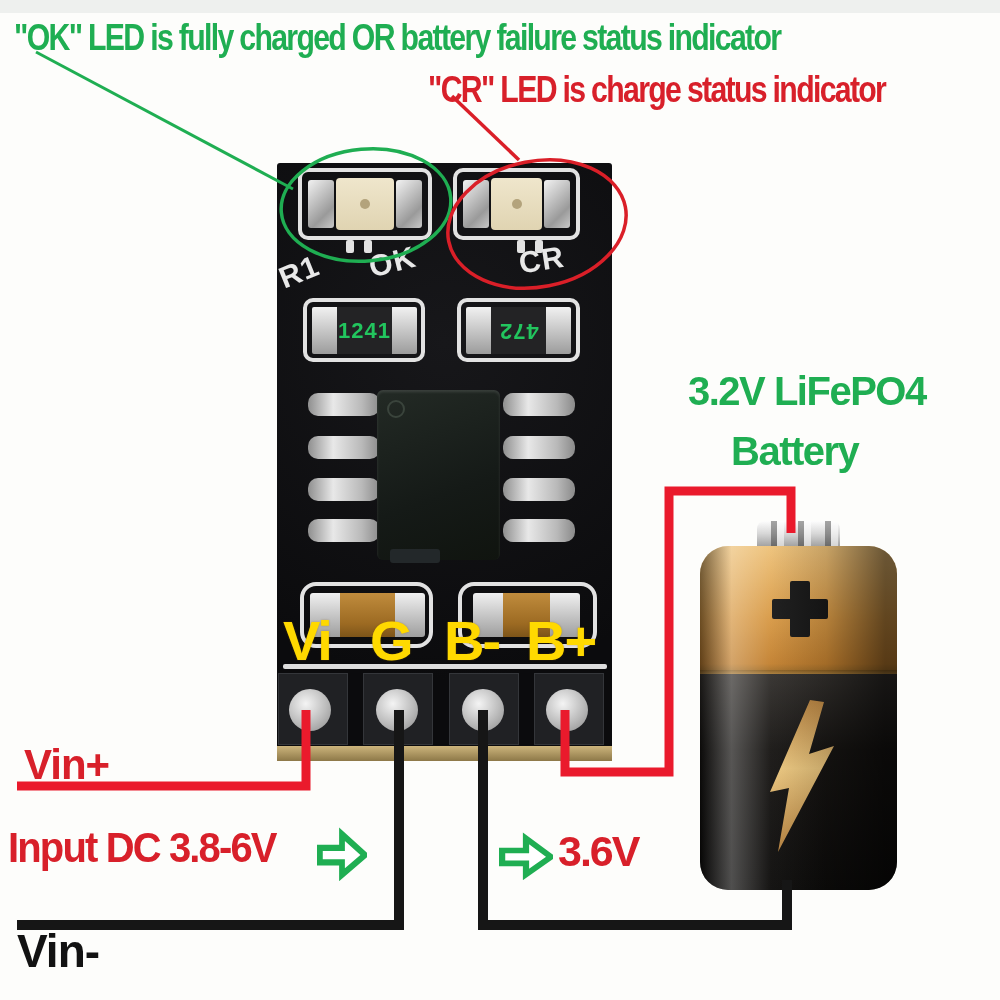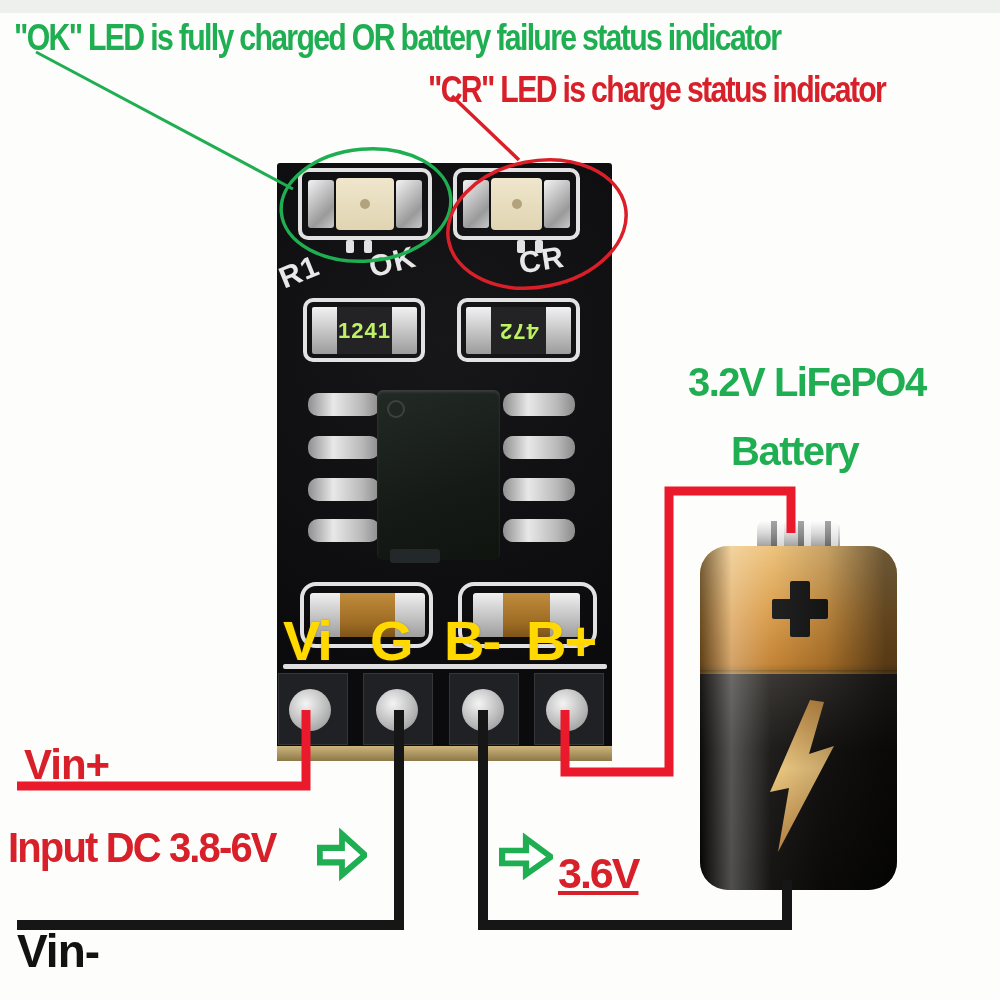--- a/index.html
+++ b/index.html
@@ -24,21 +24,21 @@
   .silk{position:absolute;border:4px solid #e2e2e2;border-radius:10px;background:transparent;}
   .led-body{position:absolute;background:linear-gradient(180deg,#efe6cc,#e0d4b2);border-radius:4px;}
   .led-pad{position:absolute;width:26px;height:48px;top:8px;border-radius:3px;
            background:linear-gradient(135deg,#f2f2f2,#9a9a9a 70%,#c9c9c9);}
   .led-dot{position:absolute;width:10px;height:10px;border-radius:50%;background:#b3a37c;
            left:50%;top:50%;transform:translate(-50%,-50%);}
   .tick{position:absolute;width:8px;height:13px;background:#e2e2e2;border-radius:2px;}
   .silk-txt{position:absolute;color:#e8e8e8;font-size:30px;letter-spacing:1px;}
   .res-body{position:absolute;height:47px;display:flex;border-radius:2px;overflow:hidden;}
   .res-cap{width:25px;background:linear-gradient(180deg,#f1f1f1,#9c9c9c);}
-  .res-mid{flex:1;background:#232325;color:#bef264;font-size:22px;display:flex;
+  .res-mid{flex:1;background:#232325;color:#22c55e;font-size:22px;display:flex;
            align-items:center;justify-content:center;letter-spacing:1px;}
   .ic-lead{position:absolute;width:72px;height:23px;border-radius:10px;
            background:linear-gradient(90deg,#8f8f8f,#e8e8e8 35%,#b9b9b9 75%,#8a8a8a);}
   .ic-body{position:absolute;left:100px;top:227px;width:123px;height:170px;border-radius:6px;
            background:linear-gradient(160deg,#232a25,#151a17 60%,#10140f);
            box-shadow:inset 0 2px 3px rgba(255,255,255,.12);}
   .ic-dimple{position:absolute;left:10px;top:10px;width:14px;height:14px;border-radius:50%;
              border:2px solid #3a443c;}
   .ic-tab{position:absolute;left:113px;top:386px;width:50px;height:14px;background:#23282a;border-radius:3px;}
   .cap-body{position:absolute;height:44px;display:flex;border-radius:3px;overflow:hidden;}
@@ -197,26 +197,26 @@
     <line x1="36" y1="52" x2="293" y2="189" stroke="#1fae52" stroke-width="3"></line>
     <line x1="452" y1="96" x2="519" y2="160" stroke="#da1f28" stroke-width="3.5"></line>
     <ellipse cx="366" cy="205" rx="85" ry="56" transform="rotate(-5 366 205)" fill="none" stroke="#1fae52" stroke-width="3.5"></ellipse>
     <ellipse cx="537" cy="224" rx="90" ry="63" transform="rotate(-11 537 224)" fill="none" stroke="#da1f28" stroke-width="3.5"></ellipse>
   </svg>
 
 
   <div class="abs note note-green nowrap">"OK" LED is fully charged OR battery failure status indicator</div>
   <div class="abs note note-red nowrap">"CR" LED is charge status indicator</div>
 
-  <div class="abs txt-green nowrap" style="left:688px;top:362px;">3.2V LiFePO4</div>
+  <div class="abs txt-green nowrap" style="left:688px;top:371px;">3.2V LiFePO4</div>
   <div class="abs txt-green nowrap" style="left:690px;top:431px;margin-left:41px;">Battery</div>
 
   <div class="abs txt-red nowrap" style="left:24px;top:744px;font-size:42px;letter-spacing:-1px;">Vin+</div>
   <div class="abs txt-red nowrap" style="left:8px;top:826px;font-size:43px;letter-spacing:-2px;transform:scaleX(.93);transform-origin:0 0;">Input DC 3.8-6V</div>
-  <div class="abs txt-red nowrap" style="left:558px;top:852px;font-size:43px;letter-spacing:-2px;text-decoration:underline;">3.6V</div>
+  <div class="abs txt-red nowrap" style="left:558px;top:830px;font-size:43px;letter-spacing:-2px;">3.6V</div>
   <div class="abs nowrap" style="left:17px;top:928px;font-size:46px;color:#121212;letter-spacing:-1px;">Vin-</div>
 
   <svg class="abs" style="left:317px;top:827px;" width="50" height="54" viewBox="0 0 52 52" preserveAspectRatio="none">
     <path d="M 3,20 H 26 V 7 L 50,27 L 26,46 V 34 H 3 Z" fill="#ffffff" stroke="#1fae52" stroke-width="6" stroke-linejoin="miter"></path>
   </svg>
   <svg class="abs" style="left:499px;top:832px;" width="54" height="48" viewBox="0 0 52 52" preserveAspectRatio="none">
     <path d="M 3,20 H 26 V 7 L 50,27 L 26,46 V 34 H 3 Z" fill="#ffffff" stroke="#1fae52" stroke-width="6" stroke-linejoin="miter"></path>
   </svg>
 
 </div>

